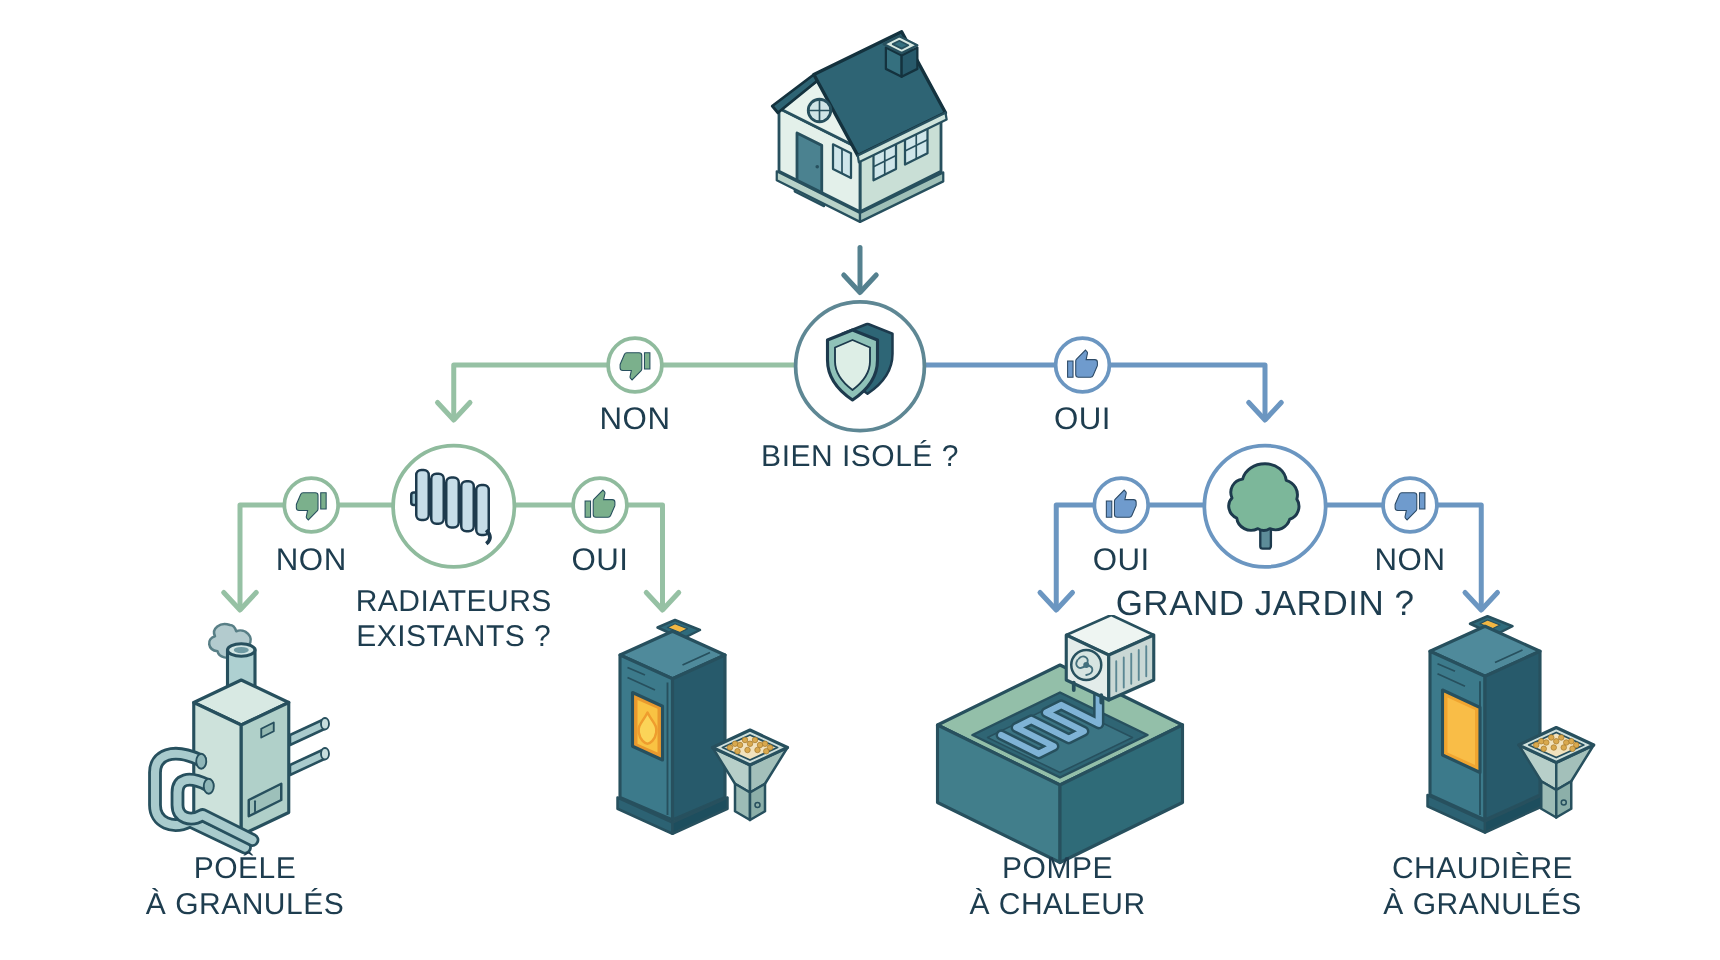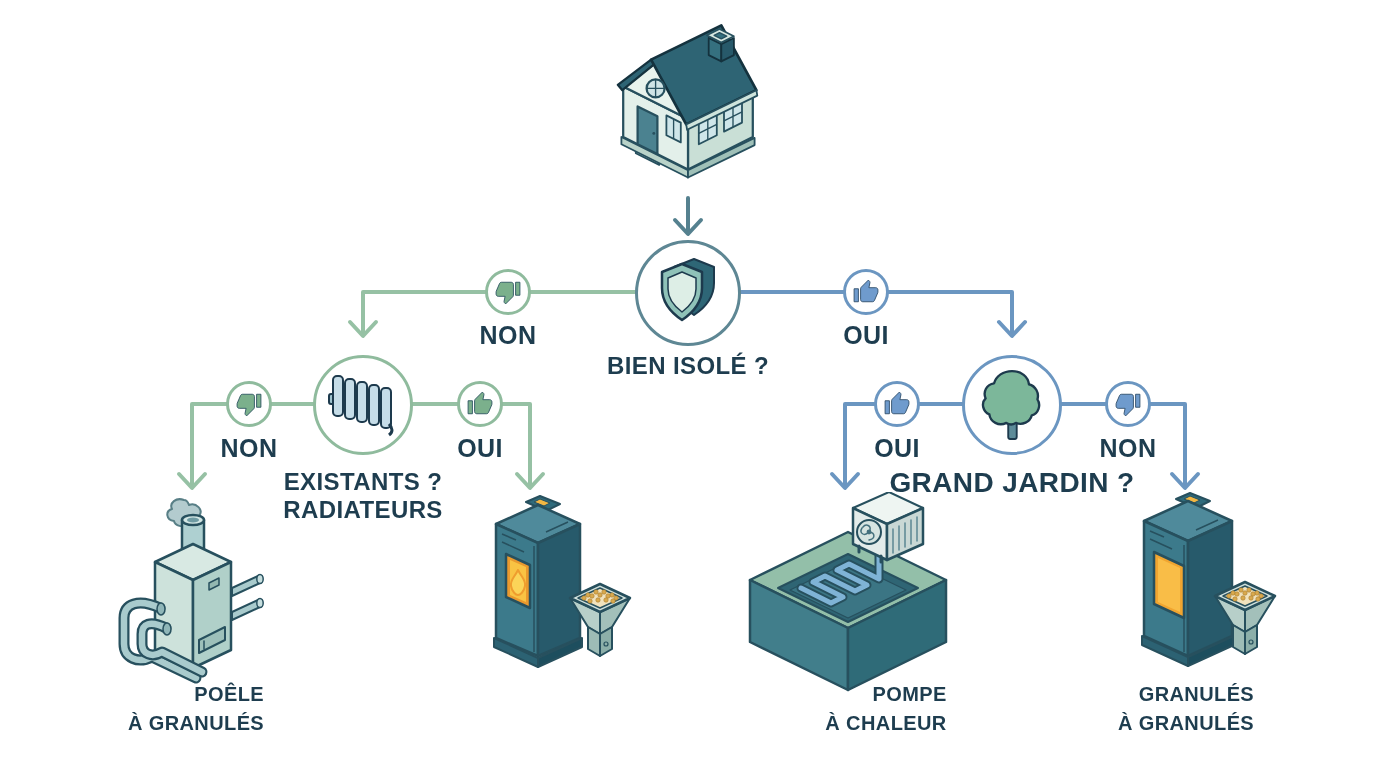--- a/index.html
+++ b/index.html
@@ -21,25 +21,25 @@
   .node-left{left:313px;top:355px;width:100px;height:100px;border:3px solid #8fbb9d;}
   .node-right{left:962px;top:355px;width:100px;height:100px;border:3px solid #6b96c1;}
   .badge{
     position:absolute;z-index:3;width:46px;height:46px;background:#ffffff;border-radius:50%;
     display:flex;align-items:center;justify-content:center;box-sizing:border-box;border:3px solid;
   }
   .badge-green{border-color:#8fbb9d;}
   .badge-blue{border-color:#6b96c1;}
   .lbl{
     position:absolute;z-index:4;transform:translateX(-50%);text-align:center;
-    font-weight:bold;color:#1e3d4f;white-space:nowrap;letter-spacing:.4px;
+    font-weight:normal;color:#1e3d4f;white-space:nowrap;letter-spacing:.4px;
   }
   .edge-lbl{font-size:25px;line-height:30px;}
   .node-lbl{font-size:24px;line-height:28px;}
-  .leaf-lbl{font-size:20px;line-height:29px;text-align:right;}
+  .leaf-lbl{font-size:24px;line-height:29px;}
 </style>
 </head>
 <body>
 
 <div class="stage">
 
   <svg class="connectors" width="1376" height="768" viewBox="0 0 1376 768">
     <path class="c-teal" d="M688 198 L688 230"></path>
     <path class="c-teal" d="M675 220 L688 234 L701 220"></path>
     <path class="c-green" d="M636 292 L363 292 L363 332"></path>
@@ -102,22 +102,22 @@
         <rect x="6" y="4" width="10" height="40" rx="4"></rect>
         <rect x="18" y="7" width="10" height="40" rx="4"></rect>
         <rect x="30" y="10" width="10" height="40" rx="4"></rect>
         <rect x="42" y="13" width="10" height="40" rx="4"></rect>
         <rect x="54" y="16" width="10" height="40" rx="4"></rect>
         <path d="M62 52 C66 56 66 60 62 63" fill="none" stroke-width="3"></path>
       </g>
     </svg>
   </div>
   <div class="lbl node-lbl" style="left:363px;top:468px;">
+    <div>RADIATEURS</div>
     <div>EXISTANTS ?</div>
-    <div>RADIATEURS</div>
   </div>
 
   <div class="node-circle node-right">
     <svg width="66" height="78" viewBox="0 0 70 80">
       <rect x="31" y="52" width="9" height="24" rx="2" fill="#5d8c99" stroke="#1d3a4d" stroke-width="2"></rect>
       <path d="M35 4 C45 4 52 10 53 18 C60 20 64 27 62 34 C66 40 63 49 56 51 C54 58 46 62 39 59 C36 61 32 61 29 59 C21 63 12 58 11 50 C4 47 2 38 7 33 C4 26 8 18 16 17 C18 9 26 4 35 4 Z" fill="#7cb79a" stroke="#1d3a4d" stroke-width="2.5" stroke-linejoin="round"></path>
     </svg>
   </div>
   <div class="lbl edge-lbl" style="left:1012px;top:468px;font-size:28px;">GRAND JARDIN ?</div>
 
@@ -251,21 +251,21 @@
         <polygon points="120,16 154,32 154,68 120,52" fill="#e3ecea" stroke="#27505e" stroke-width="2.5"></polygon>
         <polygon points="154,32 190,16 190,52 154,68" fill="#c9d8d5" stroke="#27505e" stroke-width="2.5"></polygon>
         <path d="M160 37 L160 61 M166 34 L166 58 M172 31 L172 55 M178 28 L178 52 M184 25 L184 49" fill="none" stroke="#5b8793" stroke-width="1.5"></path>
         <circle cx="136" cy="40" r="12" fill="#d6e4e1" stroke="#27505e" stroke-width="2"></circle>
         <path d="M136 40 C140 34 133 31 130 35 M136 40 C143 41 142 47 136 48 M136 40 C131 45 126 41 129 36" fill="none" stroke="#44707d" stroke-width="1.5"></path>
         <circle cx="136" cy="40" r="2.4" fill="#44707d"></circle>
         <path d="M126 54 L126 60 M148 64 L148 70" stroke="#27505e" stroke-width="3"></path>
       </g>
     </g>
   </svg>
-  <div class="lbl leaf-lbl" style="left:846px;top:680px;margin-left:40px;">
+  <div class="lbl leaf-lbl" style="left:846px;top:680px;">
     <div>POMPE</div>
     <div>À CHALEUR</div>
   </div>
 
   <svg class="illus" style="left:1102px;top:490px;" width="175" height="195" viewBox="0 0 175 195">
     <g stroke-linejoin="round">
       <polygon points="74,9 94,18 108,11 88,3" fill="#2f6b7c" stroke="#27505e" stroke-width="2"></polygon>
       <polygon points="82,9 92,13 98,10 88,6" fill="#f2b743" stroke="#27505e" stroke-width="1"></polygon>
       <polygon points="42,31 86,11 130,31 86,51" fill="#4f8a9b" stroke="#27505e" stroke-width="2.5"></polygon>
       <polygon points="42,31 86,51 86,166 42,146" fill="#3c7a8b" stroke="#27505e" stroke-width="2.5"></polygon>
@@ -296,17 +296,17 @@
             <circle cx="159" cy="106" r="2.2"></circle>
           <circle cx="133" cy="109" r="2.2"></circle>
             <circle cx="141" cy="108" r="2.2"></circle>
             <circle cx="149" cy="108" r="2.2"></circle>
           <circle cx="156" cy="109" r="2.2"></circle>
         </g>
       </g>
     </g>
   </svg>
   <div class="lbl leaf-lbl" style="left:1186px;top:680px;">
-    <div>GRANULÉS</div>
+    <div>CHAUDIÈRE</div>
     <div>À GRANULÉS</div>
   </div>
 
 </div>
 
 </body></html>

